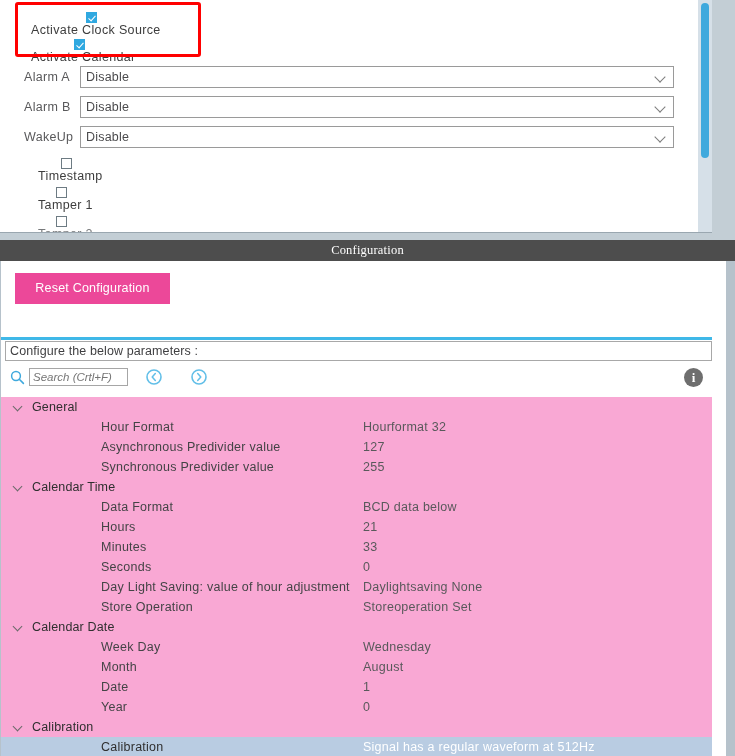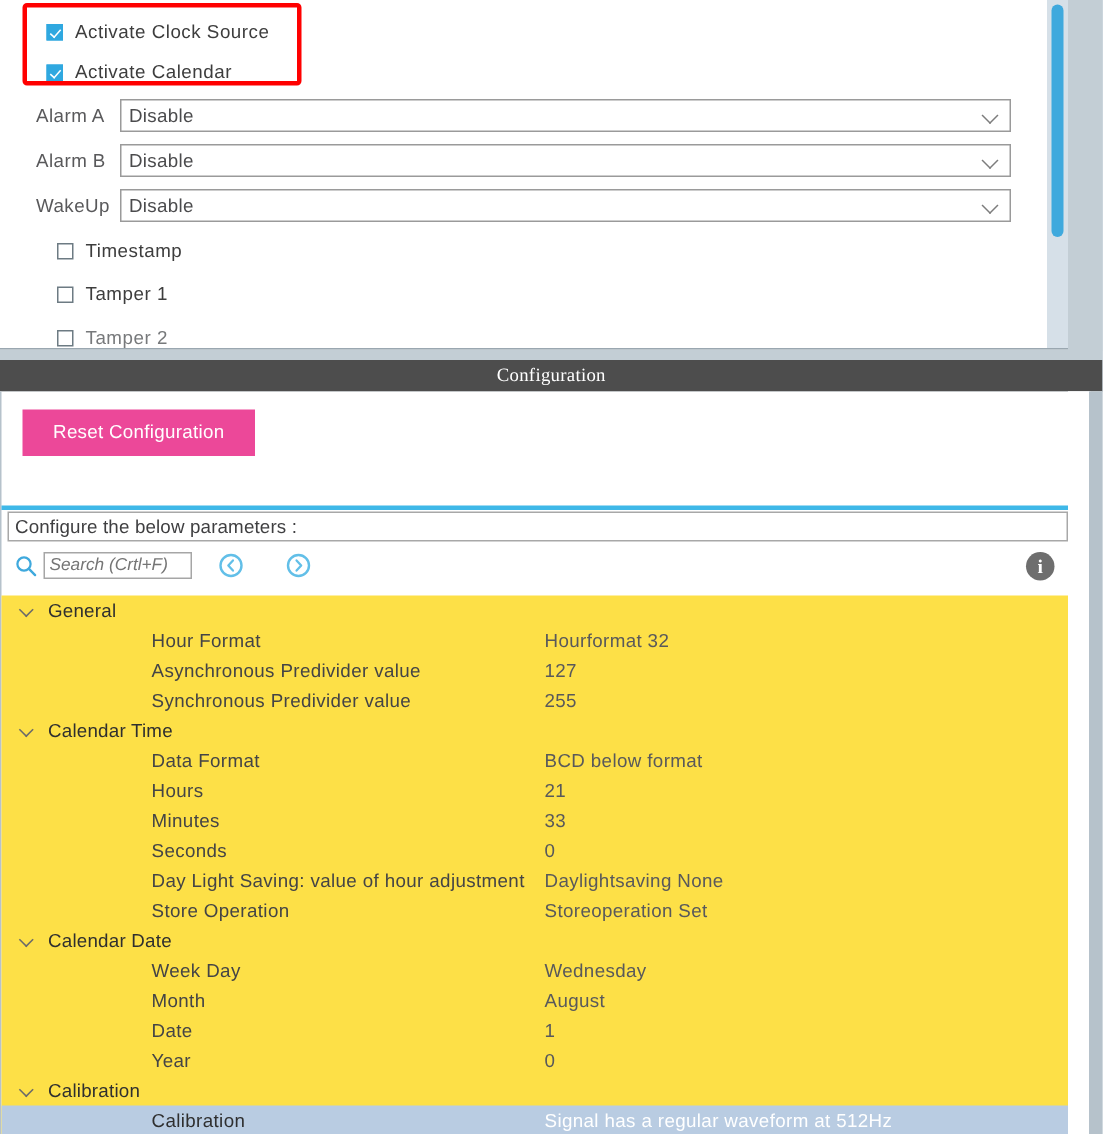--- a/index.html
+++ b/index.html
@@ -35,20 +35,21 @@
     background: #ffffff;
     border-bottom: 1px solid #9aa7b0;
     overflow: hidden;
   }
 
   .chk-row {
     position: absolute;
     display: flex;
     align-items: center;
     height: 18px;
+    flex-direction: column;
   }
   .chk-box {
     width: 11px; height: 11px;
     box-sizing: border-box;
     border: 1px solid #6d7b83;
     background: #ffffff;
     margin-right: 8px;
     flex: none;
     position: relative;
   }
@@ -305,21 +306,21 @@
     cursor: pointer;
   }
 
   
   #tree {
     position: absolute;
     left: 0; top: 136px;
     width: 712px;
     height: 359px;
     overflow: hidden;
-    background: #fde047;
+    background: #f9a8d4;
   }
   .tree-row {
     position: relative;
     height: 20px;
     display: flex;
     align-items: center;
     box-sizing: border-box;
   }
   .tree-row.group {
     padding-left: 11px;
@@ -506,21 +507,21 @@
         <div class="tree-row param">
           <span class="param-label">Synchronous Predivider value</span>
           <span class="param-value">255</span>
         </div>
         <div class="tree-row group">
           <span class="chevron"></span>
           <span class="group-label">Calendar Time</span>
         </div>
         <div class="tree-row param">
           <span class="param-label">Data Format</span>
-          <span class="param-value">BCD below format</span>
+          <span class="param-value">BCD data below</span>
         </div>
         <div class="tree-row param">
           <span class="param-label">Hours</span>
           <span class="param-value">21</span>
         </div>
         <div class="tree-row param">
           <span class="param-label">Minutes</span>
           <span class="param-value">33</span>
         </div>
         <div class="tree-row param">

